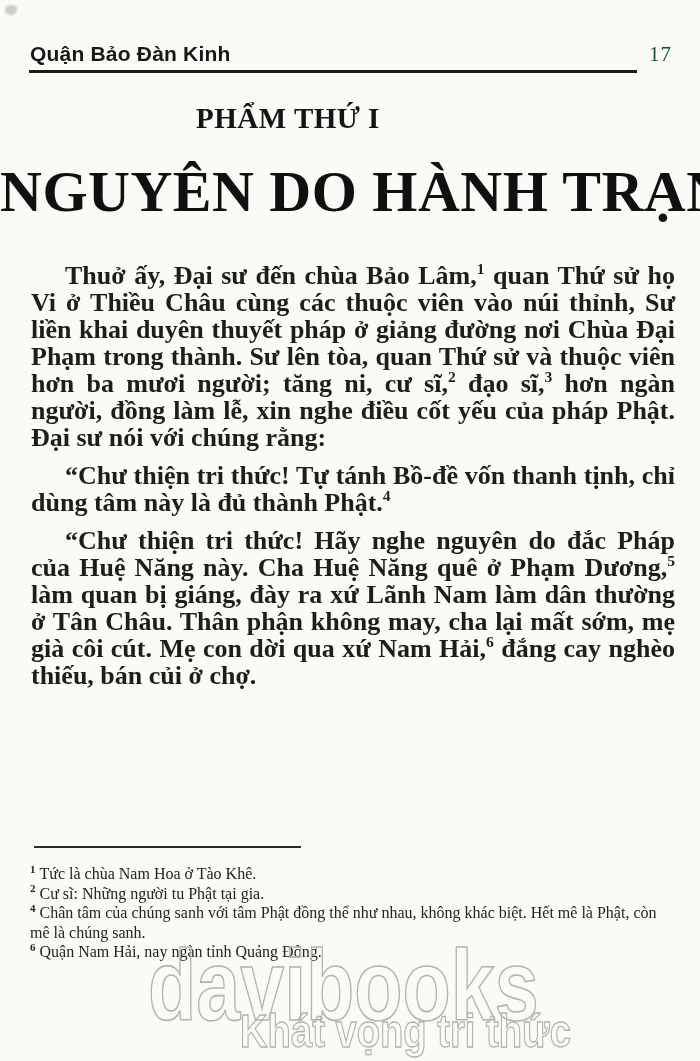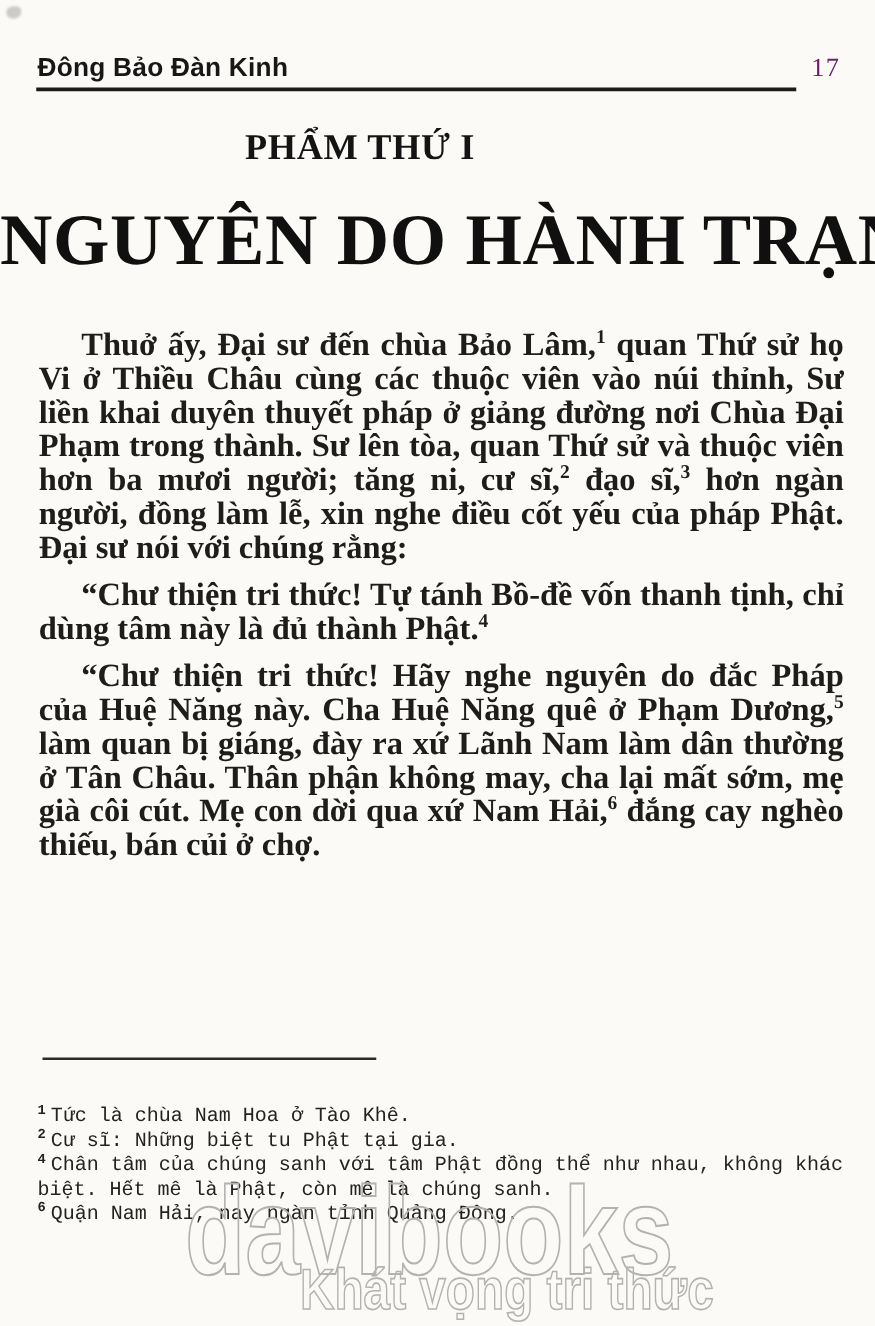--- a/index.html
+++ b/index.html
@@ -20,21 +20,21 @@
   }
   .header-row{
     position:absolute;top:42px;left:30px;width:642px;
     display:flex;justify-content:space-between;align-items:baseline;
   }
   .running-title{
     font-family:"Liberation Sans","DejaVu Sans",sans-serif;
     font-weight:700;font-size:21px;letter-spacing:.2px;color:#171717;
   }
   .page-number{
-    font-size:21px;letter-spacing:1px;color:#701a75;
+    font-size:21px;letter-spacing:1px;color:#14532d;
   }
   .header-rule{
     position:absolute;top:70px;left:29px;width:608px;height:2.5px;
     background:#1b1b1b;
   }
   .kicker{
     position:absolute;top:102px;left:0;width:576px;
     text-align:center;font-weight:700;font-size:29px;letter-spacing:.5px;
     color:#141414;
   }
@@ -55,22 +55,22 @@
   }
   .body-text sup{
     font-size:.6em;line-height:0;vertical-align:super;
   }
   .footnote-rule{
     position:absolute;top:846px;left:34px;width:267px;height:2px;
     background:#2b2b2b;
   }
   .footnotes{
     position:absolute;top:864px;left:30px;width:646px;
-    font-family:Liberation Mono, monospace;
-    font-size:16px;line-height:19.5px;color:#232323;margin-top:20px;
+    font-family:Liberation Serif, serif;
+    font-size:16px;line-height:19.5px;color:#232323;
   }
   .fn{margin:0;}
   .fn sup{
     font-size:11px;line-height:0;vertical-align:super;font-weight:700;
     margin-right:4px;
   }
   .watermark{
     font-family:"Liberation Sans","DejaVu Sans",sans-serif;
     font-weight:700;
     color:rgba(168,168,168,.45);
@@ -93,40 +93,40 @@
   }
 </style>
 </head>
 <body>
 
 <div class="page">
 
   <div class="smudge"></div>
 
   <div class="header-row">
-    <span class="running-title">Đông Bảo Đàn Kinh</span>
+    <span class="running-title">Quận Bảo Đàn Kinh</span>
     <span class="page-number">17</span>
   </div>
   <div class="header-rule"></div>
 
   <div class="kicker">PHẨM THỨ I</div>
 
   <div class="chapter-title">NGUYÊN DO HÀNH TRẠNG</div>
 
   <div class="body-text" id="body-text">
       <p>Thuở ấy, Đại sư đến chùa Bảo Lâm,<sup>1</sup> quan Thứ sử họ Vi ở Thiều Châu cùng các thuộc viên vào núi thỉnh, Sư liền khai duyên thuyết pháp ở giảng đường nơi Chùa Đại Phạm trong thành. Sư lên tòa, quan Thứ sử và thuộc viên hơn ba mươi người; tăng ni, cư sĩ,<sup>2</sup> đạo sĩ,<sup>3</sup> hơn ngàn người, đồng làm lễ, xin nghe điều cốt yếu của pháp Phật. Đại sư nói với chúng rằng:</p>
       <p>“Chư thiện tri thức! Tự tánh Bồ-đề vốn thanh tịnh, chỉ dùng tâm này là đủ thành Phật.<sup>4</sup></p>
       <p>“Chư thiện tri thức! Hãy nghe nguyên do đắc Pháp của Huệ Năng này. Cha Huệ Năng quê ở Phạm Dương,<sup>5</sup> làm quan bị giáng, đày ra xứ Lãnh Nam làm dân thường ở Tân Châu. Thân phận không may, cha lại mất sớm, mẹ già côi cút. Mẹ con dời qua xứ Nam Hải,<sup>6</sup> đắng cay nghèo thiếu, bán củi ở chợ.</p>
     </div>
 
   <div class="footnote-rule"></div>
 
   <div class="footnotes" id="footnotes">
       <div class="fn"><sup>1</sup><span>Tức là chùa Nam Hoa ở Tào Khê.</span></div>
-      <div class="fn"><sup>2</sup><span>Cư sĩ: Những biệt tu Phật tại gia.</span></div>
+      <div class="fn"><sup>2</sup><span>Cư sĩ: Những người tu Phật tại gia.</span></div>
       <div class="fn"><sup>4</sup><span>Chân tâm của chúng sanh với tâm Phật đồng thể như nhau, không khác biệt. Hết mê là Phật, còn mê là chúng sanh.</span></div>
       <div class="fn"><sup>6</sup><span>Quận Nam Hải, nay ngàn tỉnh Quảng Đông.</span></div>
     </div>
 
   <div class="watermark wm-brand">davibooks</div>
   <div class="watermark wm-slogan">Khát vọng tri thức</div>
 
 </div>
 
 </body></html>

